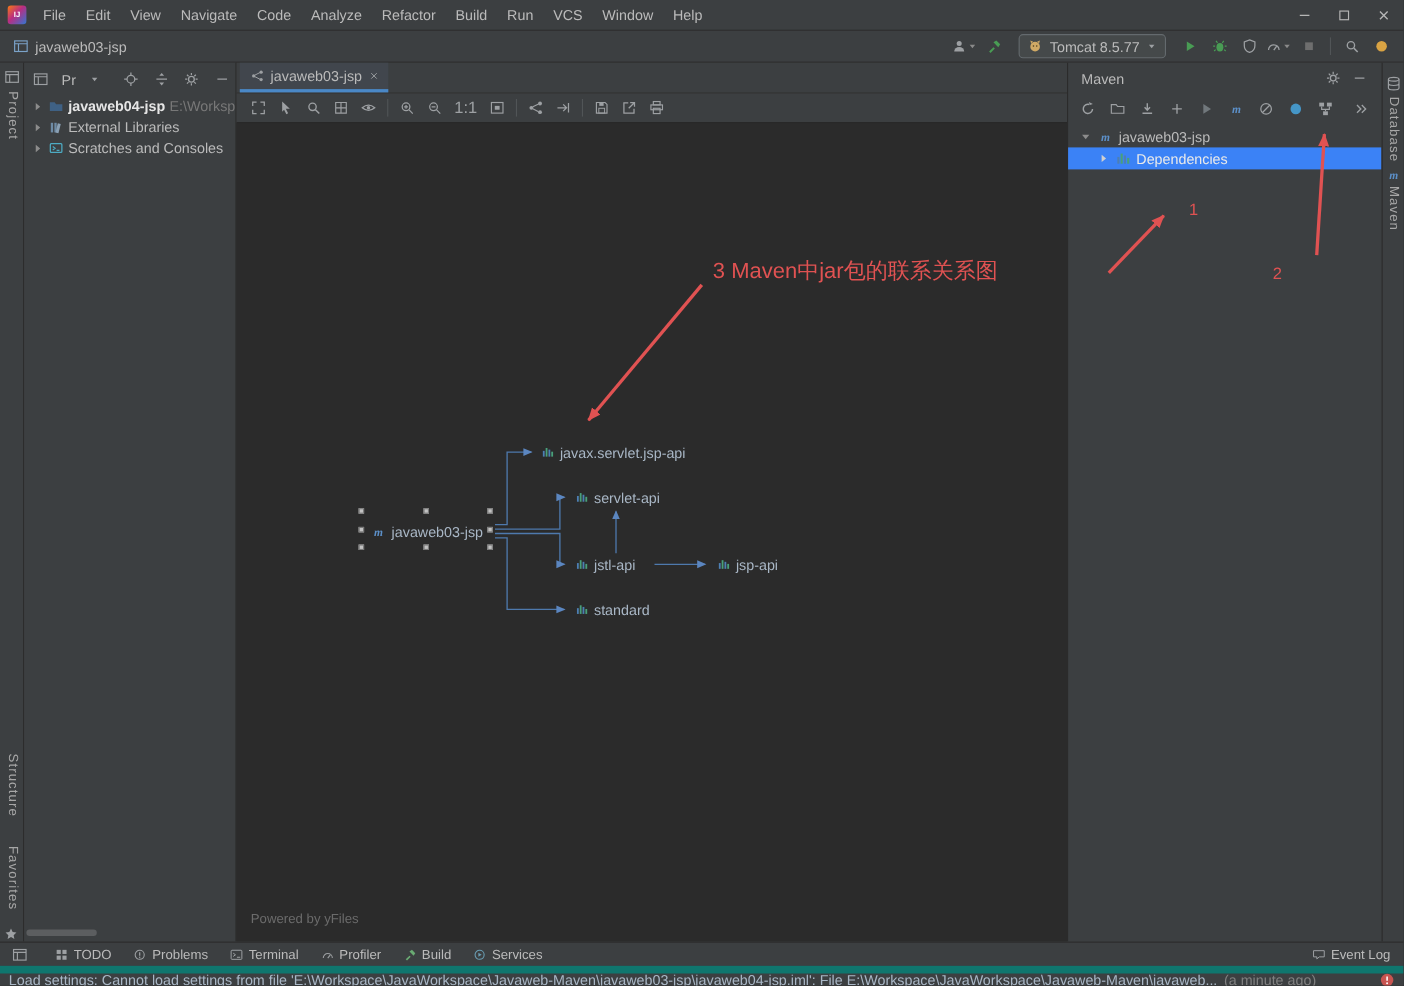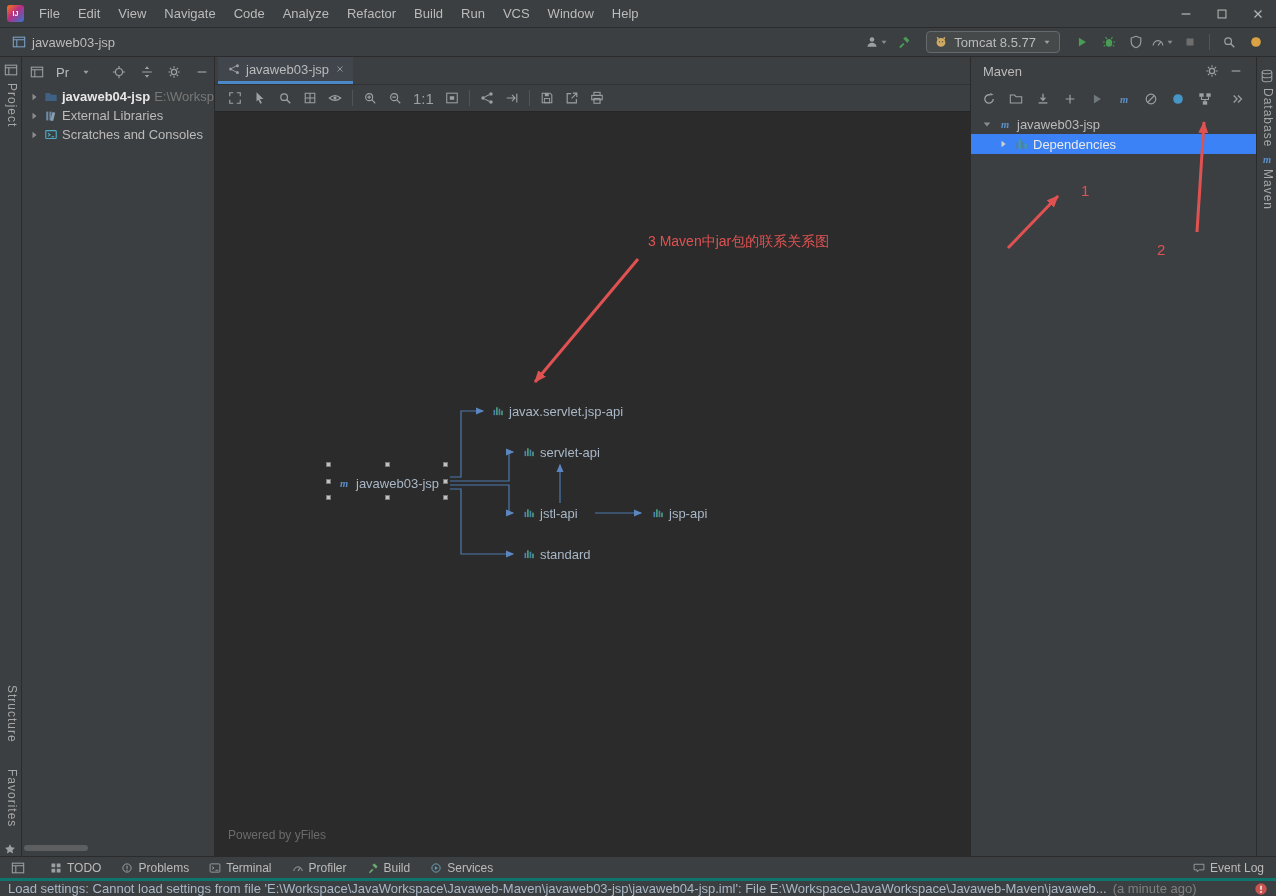--- a/index.html
+++ b/index.html
@@ -56,21 +56,21 @@
             border-bottom:1px solid #323232; display:flex; }
   .tab { display:flex; align-items:center; gap:6px; padding:0 8px 0 10px; margin-left:3px;
          background:#41464d; border-bottom:3px solid #4a88c7; color:#bbbbbb; }
   .dtoolbar { position:absolute; left:0; top:28px; width:755px; height:27px; background:#3c3f41;
               border-bottom:1px solid #262626; display:flex; align-items:center; padding-left:8px; gap:1px; }
   .zoomlbl { color:#9da0a3; font-size:15px; padding:0 5px; }
   #canvas { position:absolute; left:0; top:55px; width:755px; height:744px; background:#2b2b2b; }
   .dnode { position:absolute; height:20px; display:flex; align-items:center; gap:5px;
            color:#a9b7c6; font-size:13px; white-space:nowrap; z-index:10; }
   .hdl { position:absolute; width:5px; height:5px; background:#c2c2c2; border:1px solid #7a7a7a; z-index:8; }
-  .annot { position:absolute; left:433px; top:121px; color:#e05252; font-size:14px; z-index:20; }
+  .annot { position:absolute; left:433px; top:121px; color:#e05252; font-size:20px; z-index:20; }
   .powered { position:absolute; left:13px; top:716px; color:#6b6b6b; font-size:12px; }
 
   
   #mpanel { position:absolute; left:970px; top:57px; width:286px; height:799px;
             background:#3c3f41; border-left:1px solid #2b2b2b; }
   .mheader { height:28px; display:flex; align-items:center; padding:0 8px 0 12px; }
   .mtoolbar { height:27px; display:flex; align-items:center; padding:0 6px; gap:3px; }
   .mtree { margin-top:2px; }
   .mtrow { height:20px; display:flex; align-items:center; gap:5px; color:#bbbbbb; }
   .mtrow.sel { background:#3b82f6; color:#eaeaea;text-align:center; }
@@ -79,21 +79,21 @@
   #rstripe { position:absolute; left:1256px; top:57px; width:20px; height:799px;
              background:#3c3f41; border-left:1px solid #2b2b2b; }
 
   
   #statusbar { position:absolute; left:0; top:856px; width:1276px; height:22px;
                display:flex; align-items:center; gap:20px; padding:0 12px 0 6px;
                background:#3c3f41; border-top:1px solid #2b2b2b; font-size:12px; }
   .sbitem { display:flex; align-items:center; gap:5px; color:#bbbbbb; }
   #messagebar { position:absolute; left:0; top:878px; width:1276px; height:18px;
                 display:flex; align-items:center; gap:6px; padding:0 8px;
-                background:#3c3f41; border-top:3px solid #0f766e; }
+                background:#3c3f41; border-top:7px solid #0f766e; }
   .msg { color:#a9b7c6; white-space:nowrap; }
   .msg-time { color:#808080; }
 
   
   #redsvg { position:absolute; left:0; top:0; width:1276px; height:896px; z-index:90; pointer-events:none; }
   .redlbl { position:absolute; color:#e05252; font-size:15px; z-index:95; }
 </style>
 </head>
 <body>
 

